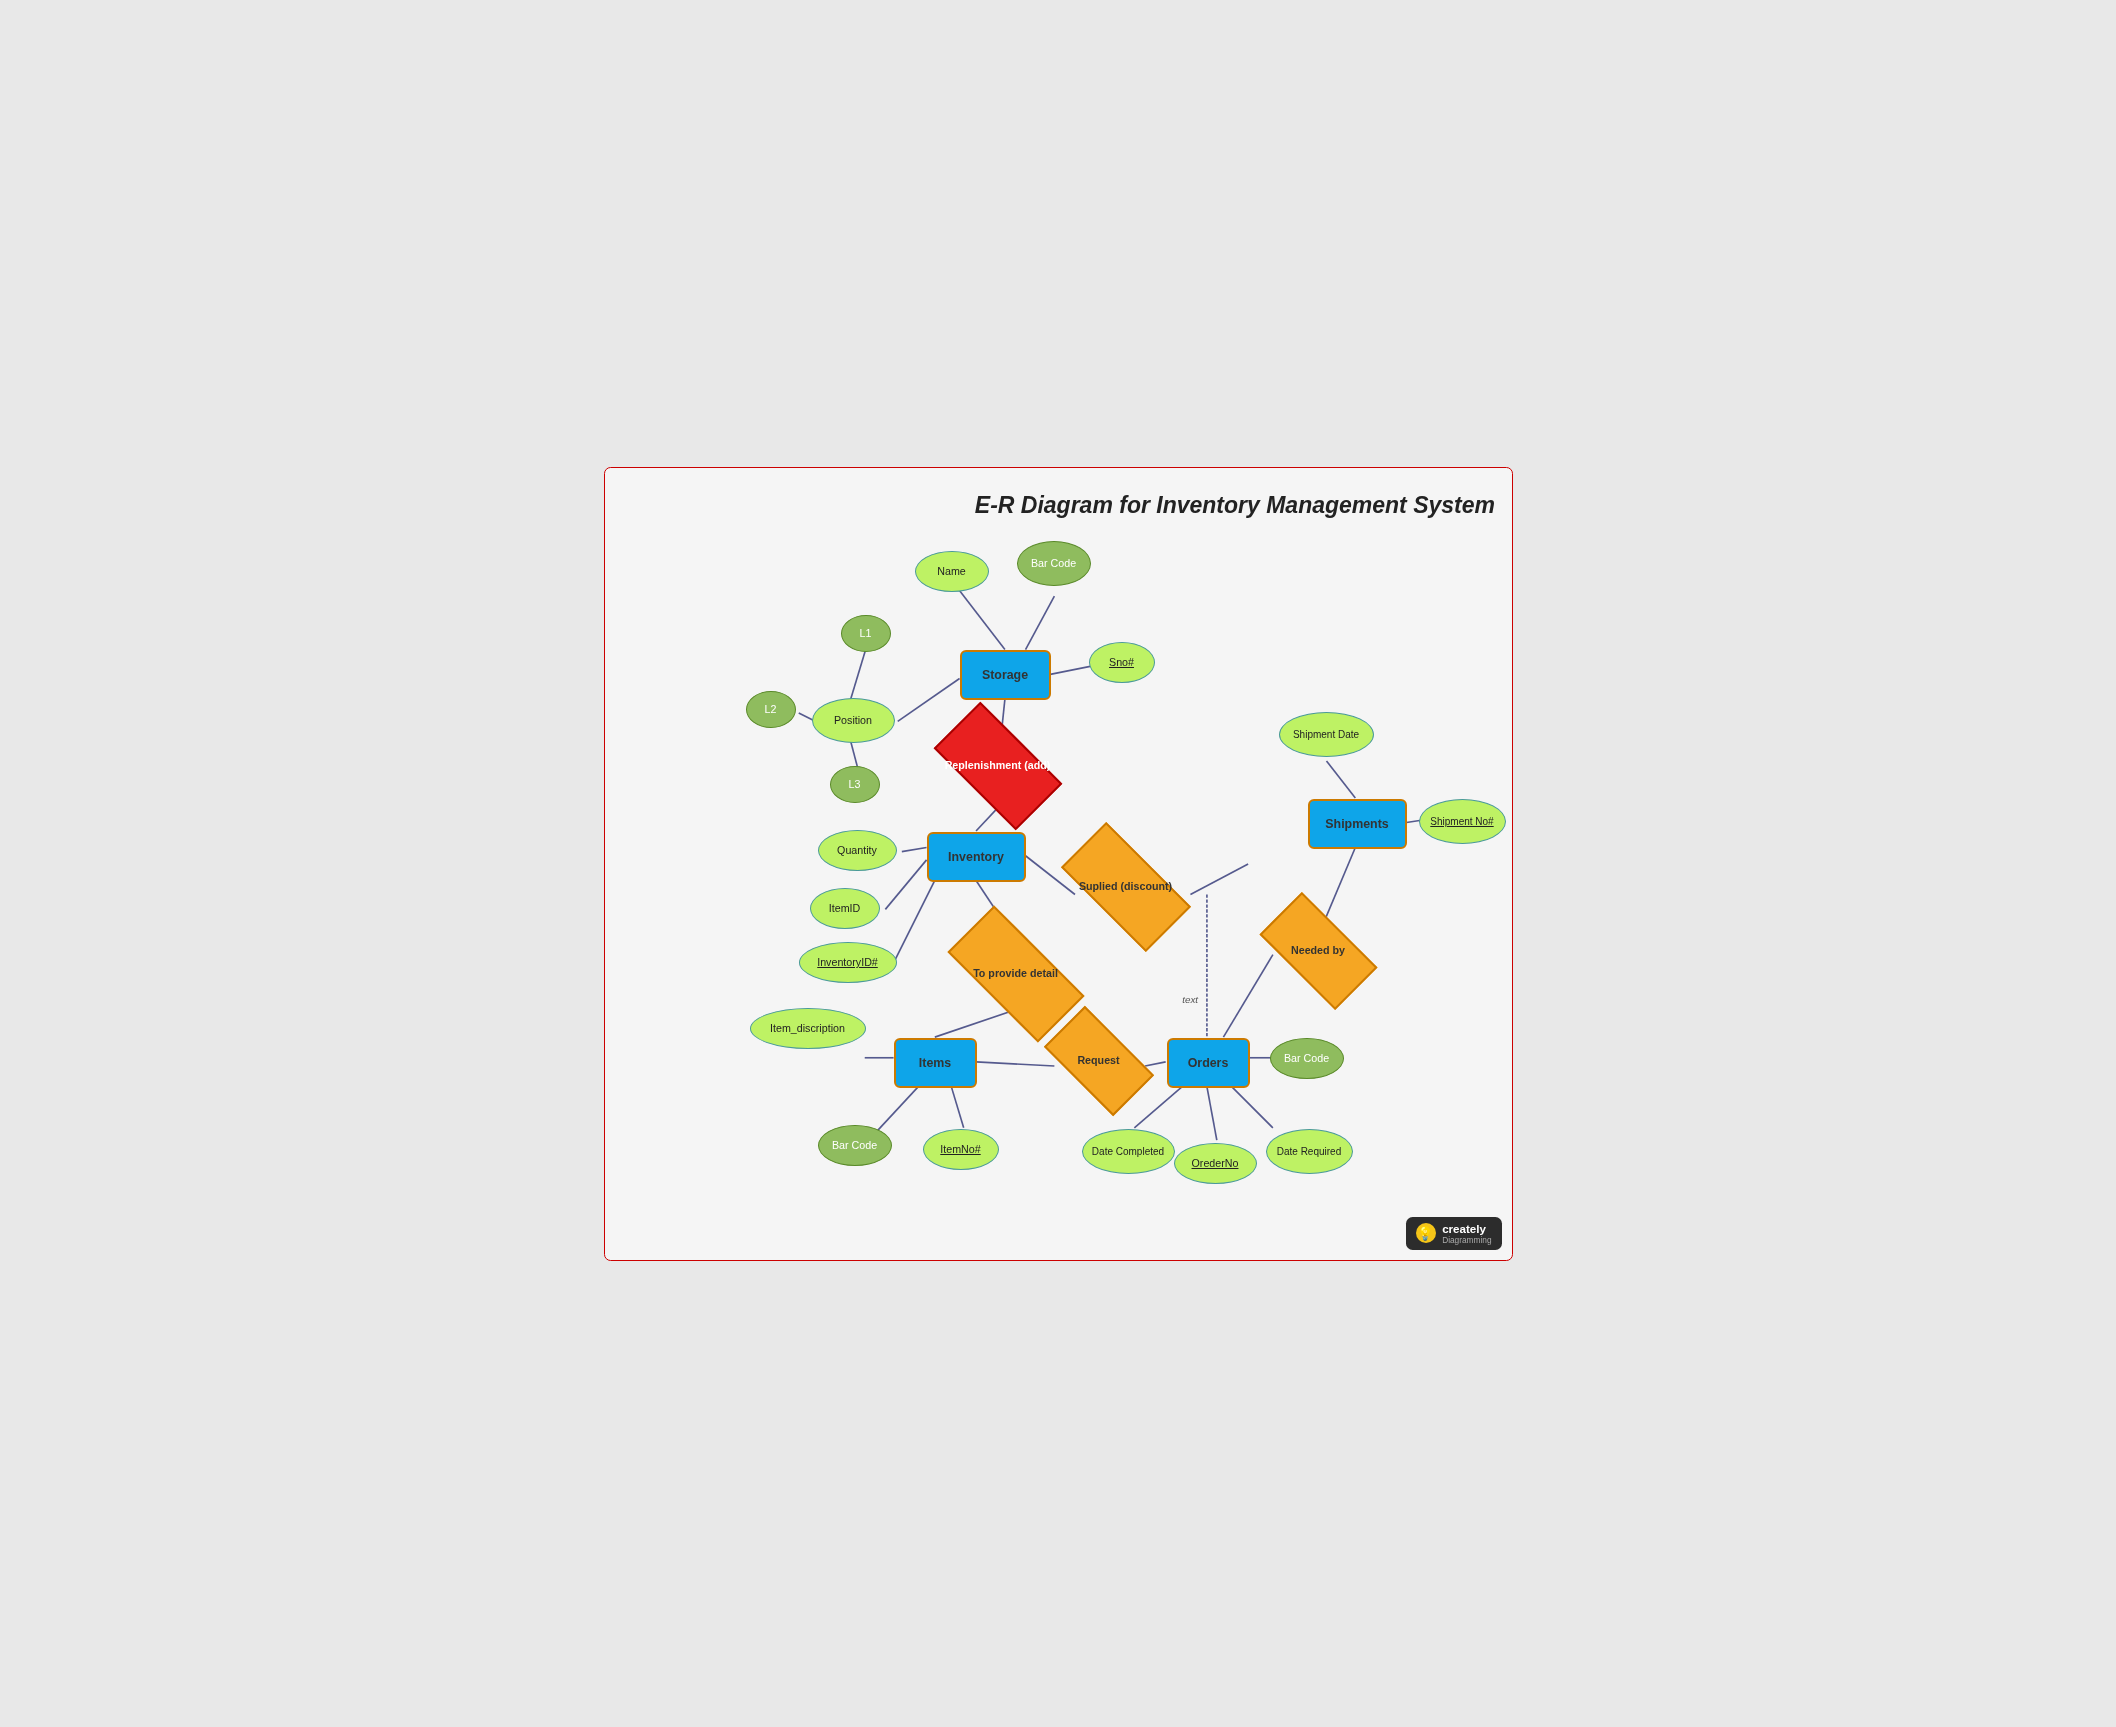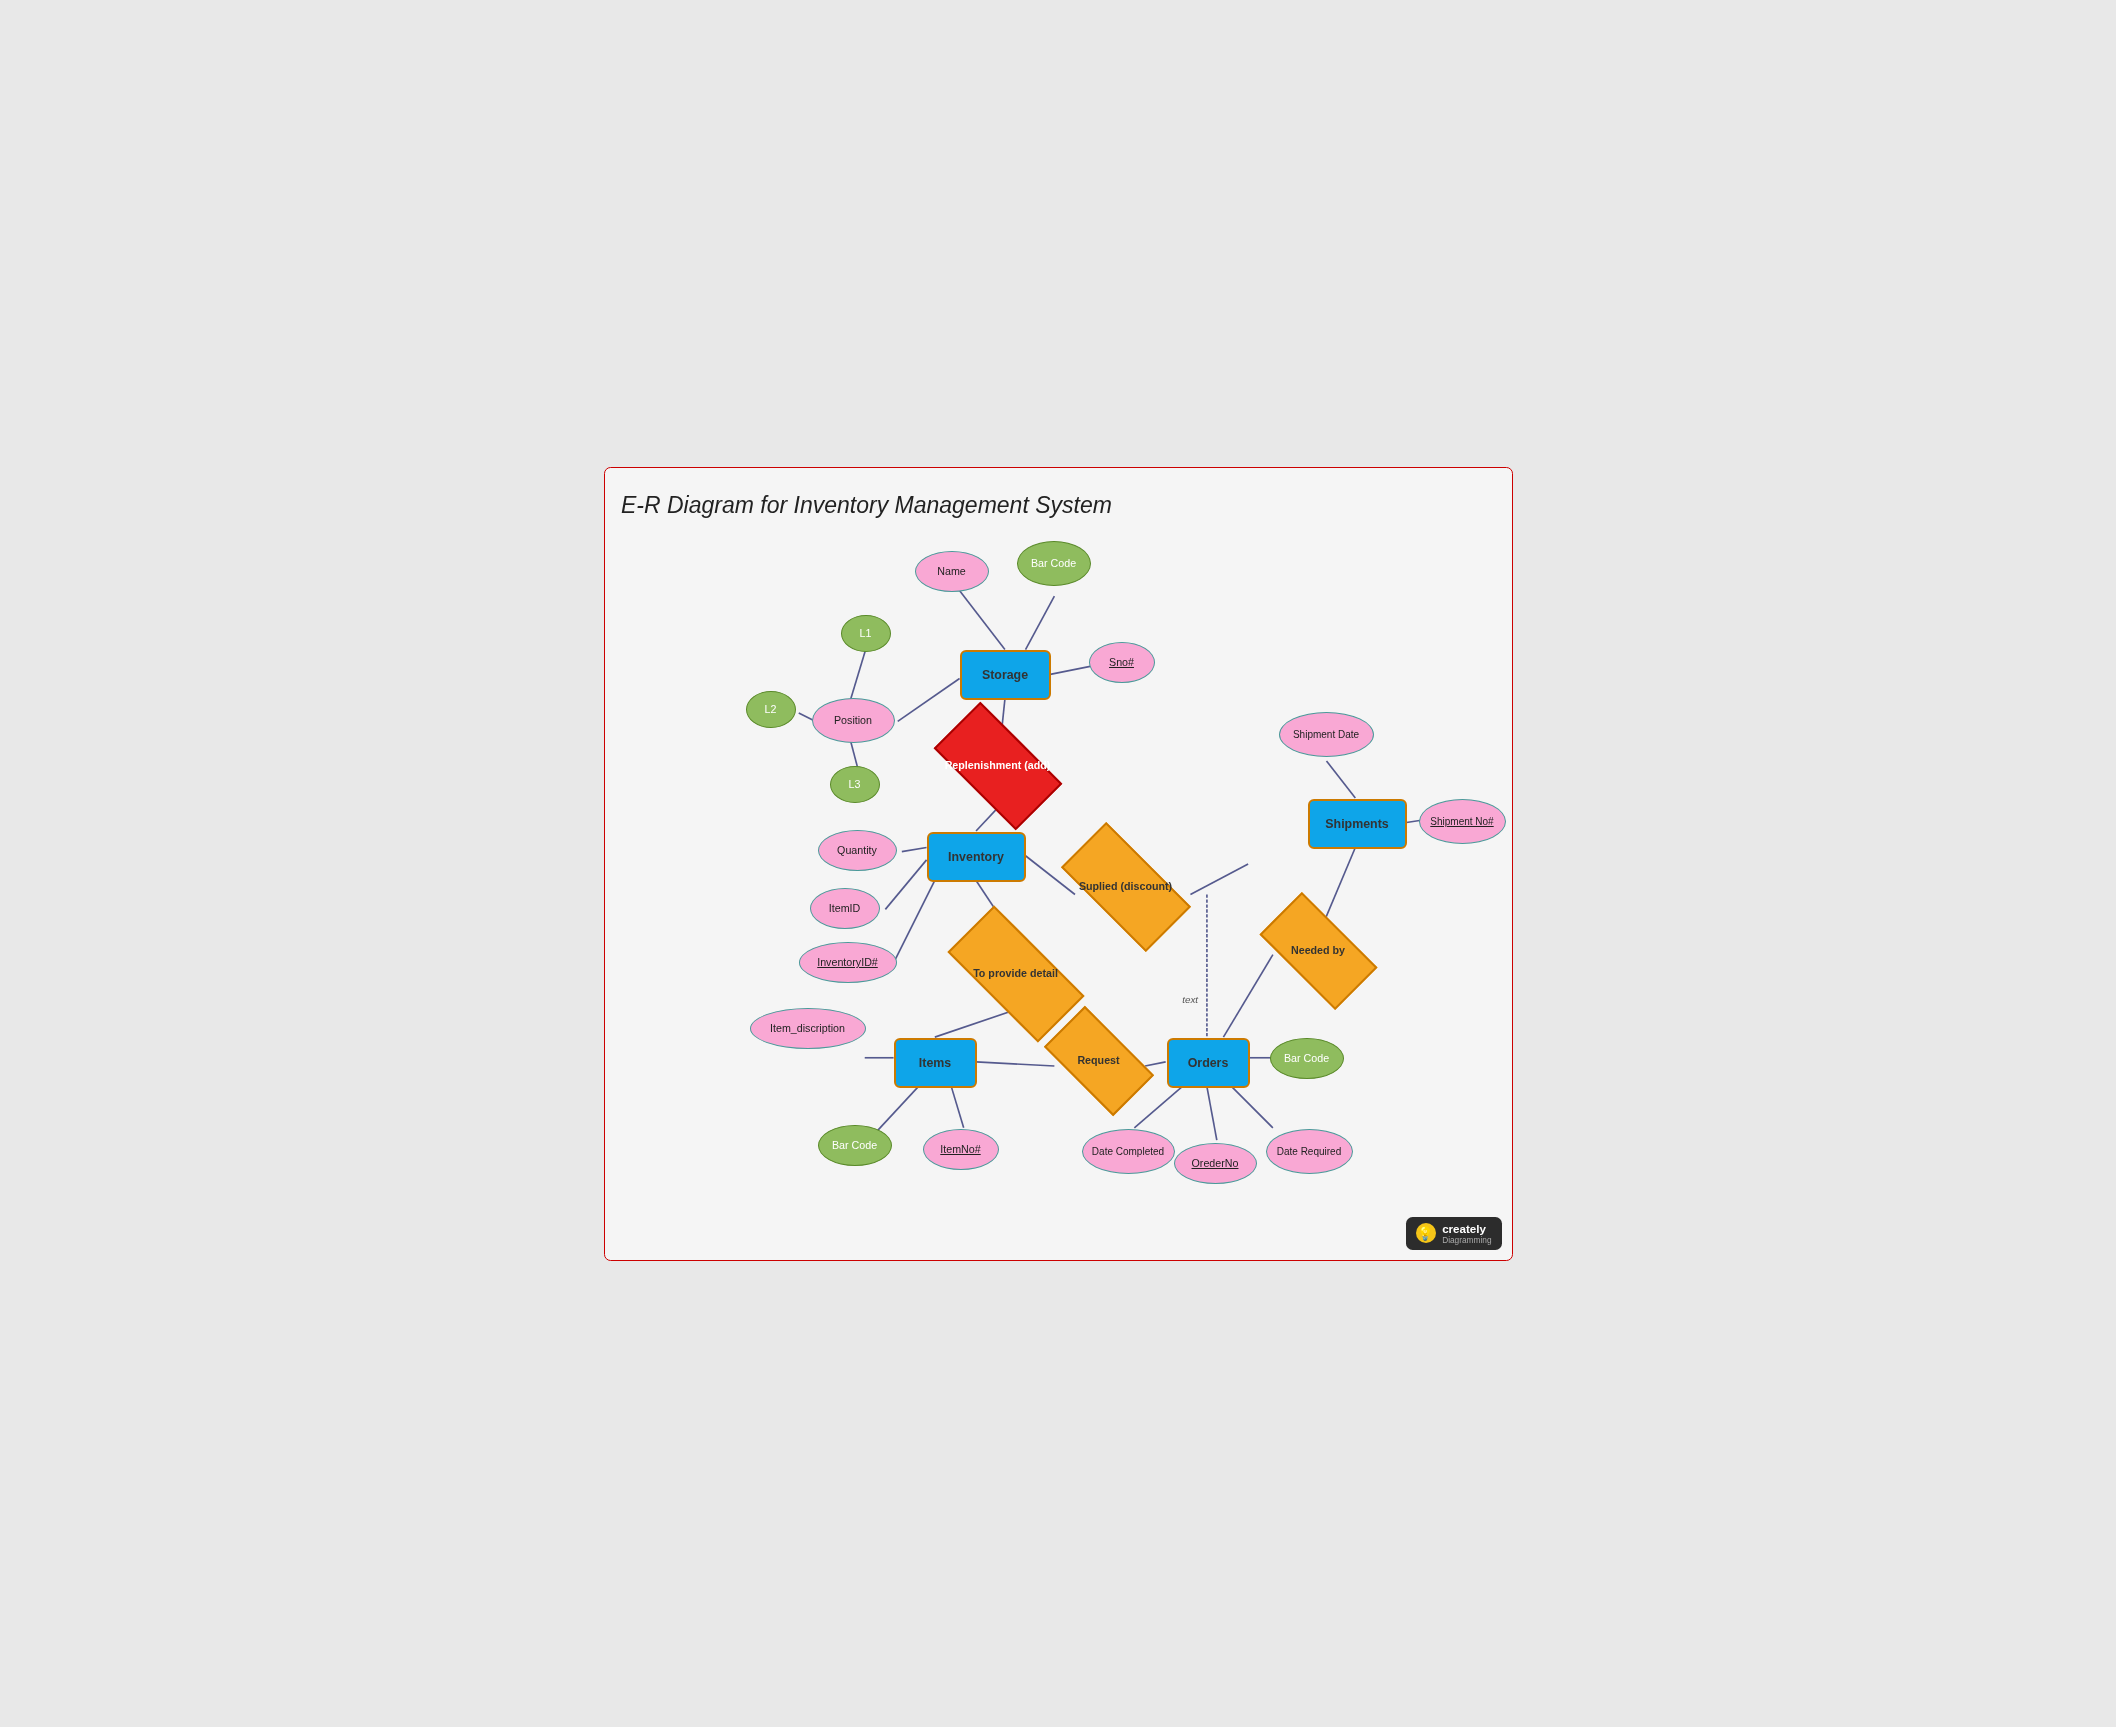--- a/index.html
+++ b/index.html
@@ -14,24 +14,24 @@
     .diagram-container {
       background: #f5f5f5;
       border: 1.7px solid #cc0000;
       border-radius: 6.6px;
       width: 909px;
       height: 794px;
       position: relative;
       padding: 16.5px;
     }
     .diagram-title {
-      text-align: left;
+      text-align: right;
       font-size: 23px;
       font-style: italic;
-      font-weight: normal;
+      font-weight: bold;
       color: #222;
       margin-bottom: 8.3px;
       padding-top: 8.3px;
     }
     svg {
       position: absolute;
       top: 0;
       left: 0;
       width: 100%;
       height: 100%;
@@ -47,21 +47,21 @@
       align-items: center;
       justify-content: center;
       font-weight: bold;
       font-size: 12.4px;
       color: #333;
       text-align: left;
     }
     
     .attr {
       position: absolute;
-      background: #f9a8d4;
+      background: #bef264;
       border: 1.7px solid #4a9a9a;
       border-radius: 50%;
       display: flex;
       align-items: center;
       justify-content: center;
       font-size: 10.7px;
       color: #222;
       text-align: center;
     }
     .attr.green {

